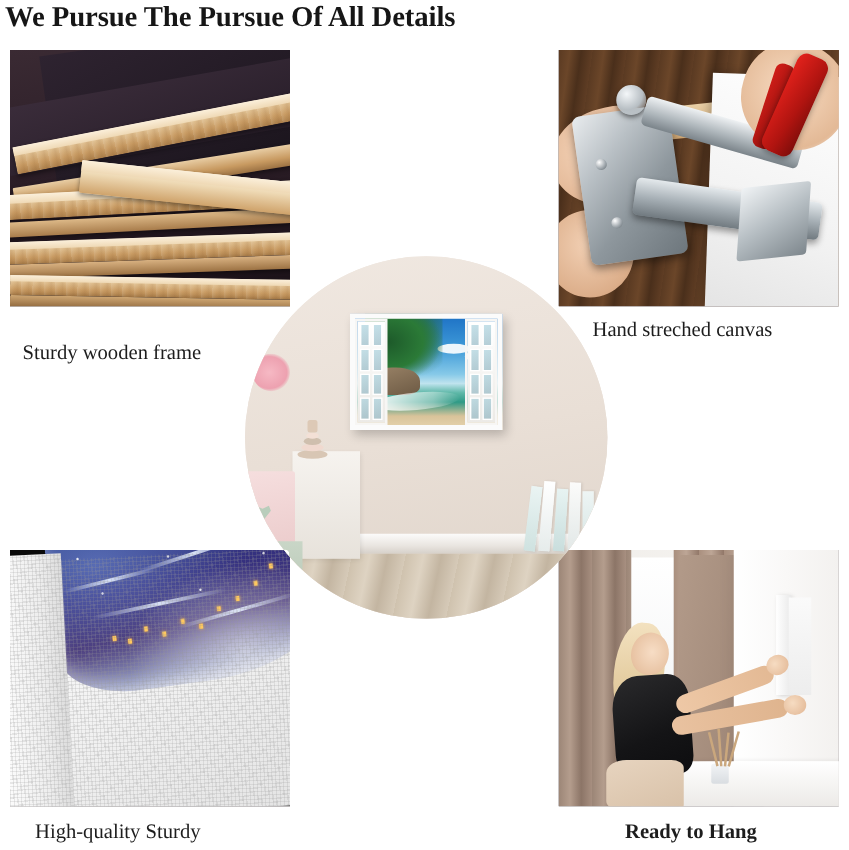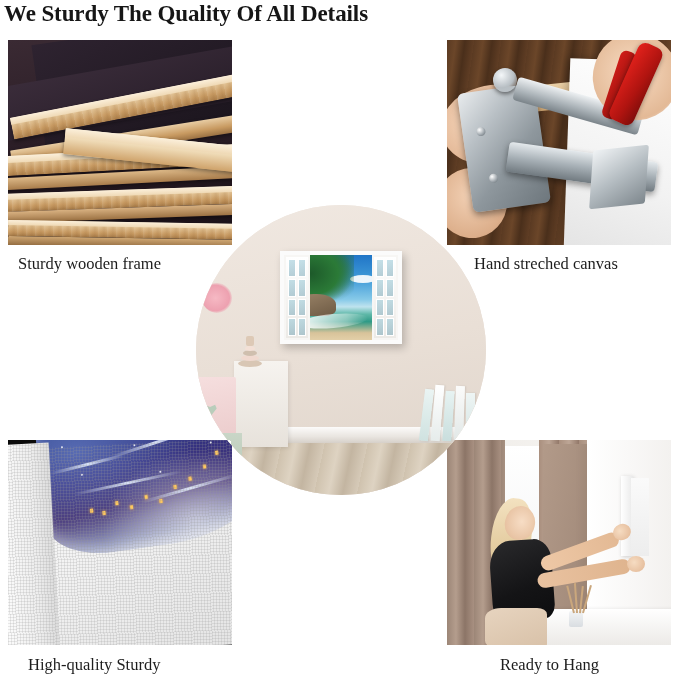--- a/index.html
+++ b/index.html
@@ -40,24 +40,24 @@
   .panel-bl { left: 8px;  top: 440px; width: 224px; height: 205px; }
   .panel-br { left: 447px; top: 440px; width: 224px; height: 205px; }
 
   .caption {
     position: absolute;
     font-size: 16.5px;
     color: #1d1d1d;
     font-family: "Liberation Serif", "DejaVu Serif", serif;
     white-space: nowrap;
   }
-  .cap-tl { left: 18px;  top: 254px; }
+  .cap-tl { left: 18px;  top: 272px; }
   .cap-tr { left: 474px; top: 254px; }
   .cap-bl { left: 28px;  top: 655px; }
-  .cap-br { left: 500px; top: 655px; }
+  .cap-br { left: 500px; top: 655px; font-weight: bold; }
 
   
   .tl-bg {
     position: absolute; inset: 0;
     background:
       linear-gradient(170deg, #3a2a33 0%, #2d1f28 38%, #241820 70%, #1b1218 100%);
   }
   .tl-dark-panel {
     position: absolute; left: 30px; top: -10px; width: 210px; height: 110px;
     background: linear-gradient(160deg,#2e2330 0%, #221a24 60%, #1a141c 100%);
@@ -436,21 +436,21 @@
   }
   .c-book {
     position:absolute; bottom:0; width:9px;
     background: linear-gradient(180deg,#ffffff 0%, #dfe9e8 100%);
     box-shadow: 1px 0 2px rgba(0,0,0,0.10);
   }
 </style>
 </head>
 <body>
 
-<div class="page-title">We Sturdy The Quality Of All Details</div>
+<div class="page-title">We Pursue The Pursue Of All Details</div>
 
 <div class="panel panel-tl">
   <div class="tl-bg"></div>
   <div class="tl-dark-panel"></div>
   <div class="tl-board1"></div>
   <div class="frm frm1">
       <div class="frm-top-edge"></div>
     </div>
   <div class="frm frm1b"></div>
   <div class="frm frm2">

